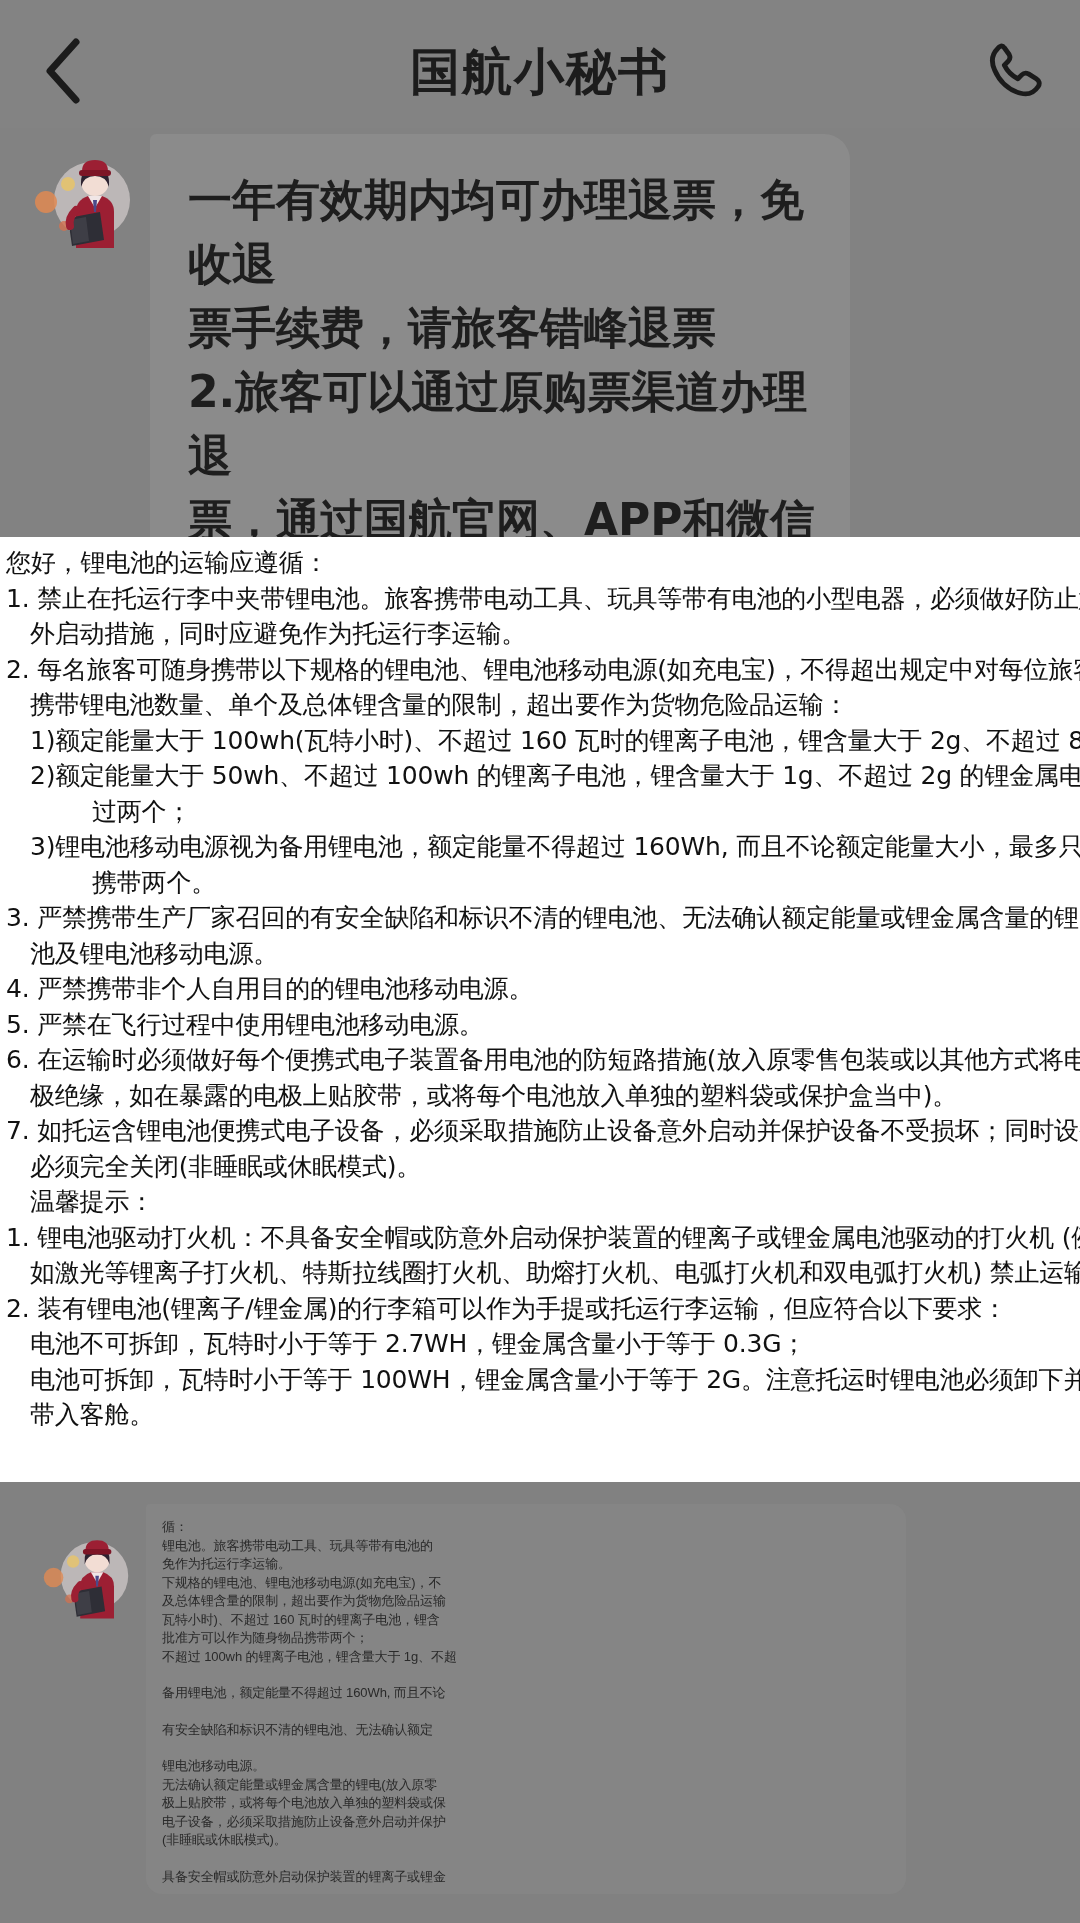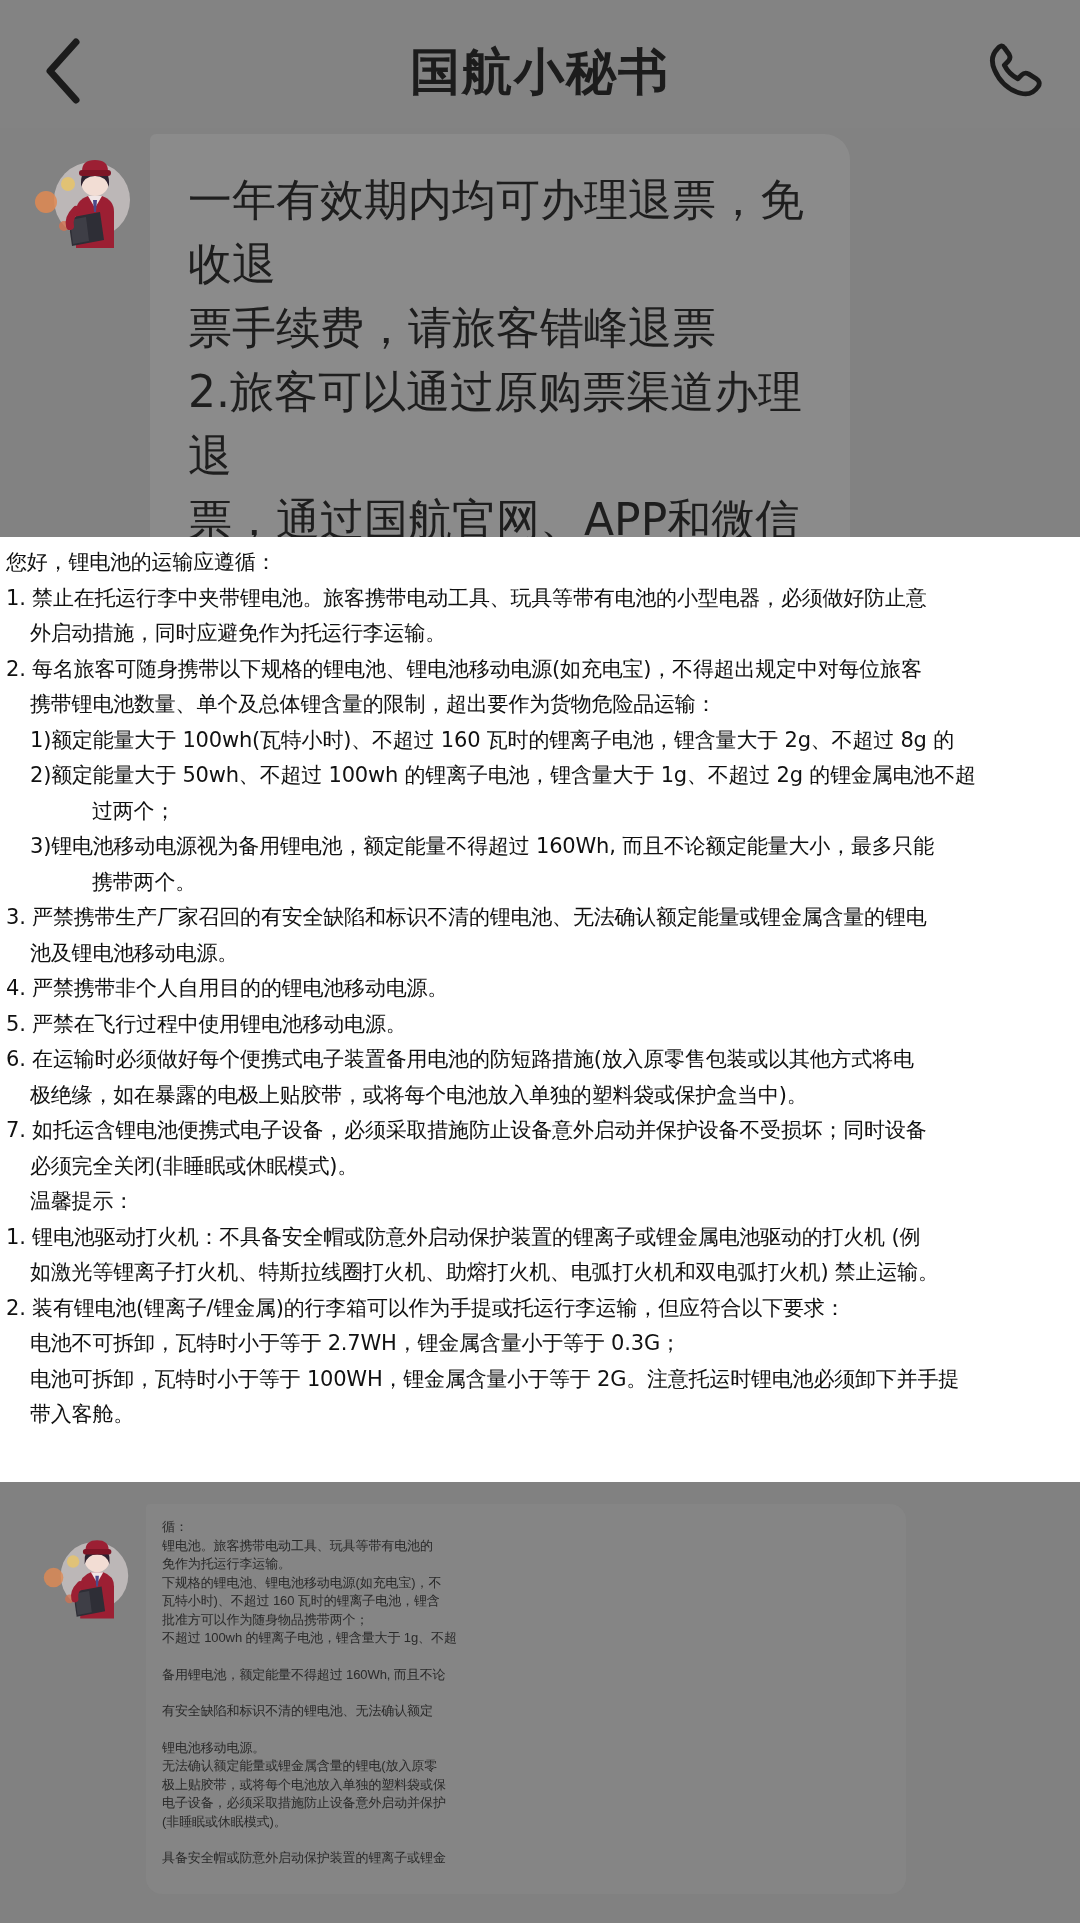--- a/index.html
+++ b/index.html
@@ -71,20 +71,21 @@
     display: flex;
     align-items: center;
     justify-content: center;
   }
 
   .msg-row {
     position: relative;
     padding: 6px 8px 0 24px;
     display: flex;
     align-items: flex-start;
+    font-weight: bold;
   }
 
   .avatar {
     position: relative;
     flex: 0 0 auto;
     width: 108px;
     height: 108px;
     margin-top: 10px;
     margin-right: 18px;
   }
@@ -112,21 +113,21 @@
     width: 1080px;
     height: 945px;
     background: #ffffff;
     color: #111111;
     overflow: hidden;
     padding: 8px 0 0 0;
     font-family: "DejaVu Sans", "Liberation Sans", sans-serif;
   }
 
   .doc-line {
-    font-size: 21px;
+    font-size: 25px;
     line-height: 35.5px;
     white-space: nowrap;
     padding-left: 6px;
     letter-spacing: -0.2px;
   }
   .doc-line.ind0 { padding-left: 6px; }
   .doc-line.ind1 { padding-left: 30px; }
   .doc-line.ind3 { padding-left: 92px; }
 
   
@@ -289,20 +290,21 @@
           <path d="M44 74 L76 68 L80 96 L48 102 Z" fill="#2e2e36"></path>
           <path d="M46 76 L62 73 L65 97 L49 100 Z" fill="#4a4a52" opacity="0.6"></path>
           <path d="M52 66 Q44 74 46 82" stroke="#9c1f33" stroke-width="8" fill="none" stroke-linecap="round"></path>
         </svg>
       </div>
       <div class="bubble-sm" id="bubble-sm">
           <div class="sm-line">循：</div>
           <div class="sm-line">锂电池。旅客携带电动工具、玩具等带有电池的</div>
           <div class="sm-line">免作为托运行李运输。</div>
           <div class="sm-line">下规格的锂电池、锂电池移动电源(如充电宝)，不</div>
+          <div class="sm-line">及总体锂含量的限制，超出要作为货物危险品运输</div>
           <div class="sm-line">瓦特小时)、不超过 160 瓦时的锂离子电池，锂含</div>
           <div class="sm-line">批准方可以作为随身物品携带两个；</div>
           <div class="sm-line">不超过 100wh 的锂离子电池，锂含量大于 1g、不超</div>
           <div class="sm-gap"></div>
           <div class="sm-line">备用锂电池，额定能量不得超过 160Wh, 而且不论</div>
           <div class="sm-gap"></div>
           <div class="sm-line">有安全缺陷和标识不清的锂电池、无法确认额定</div>
           <div class="sm-gap"></div>
           <div class="sm-line">锂电池移动电源。</div>
           <div class="sm-line">无法确认额定能量或锂金属含量的锂电(放入原零</div>

